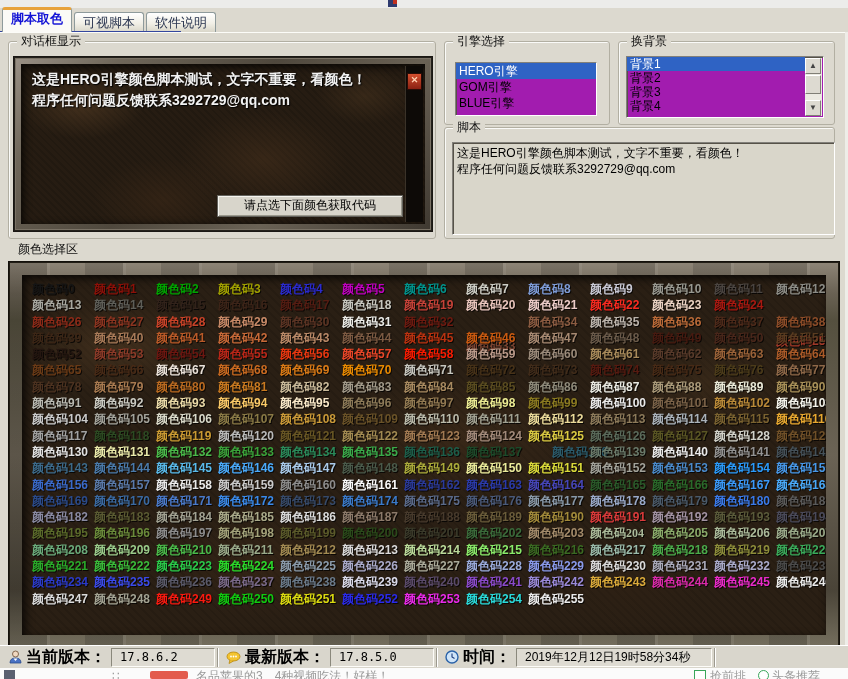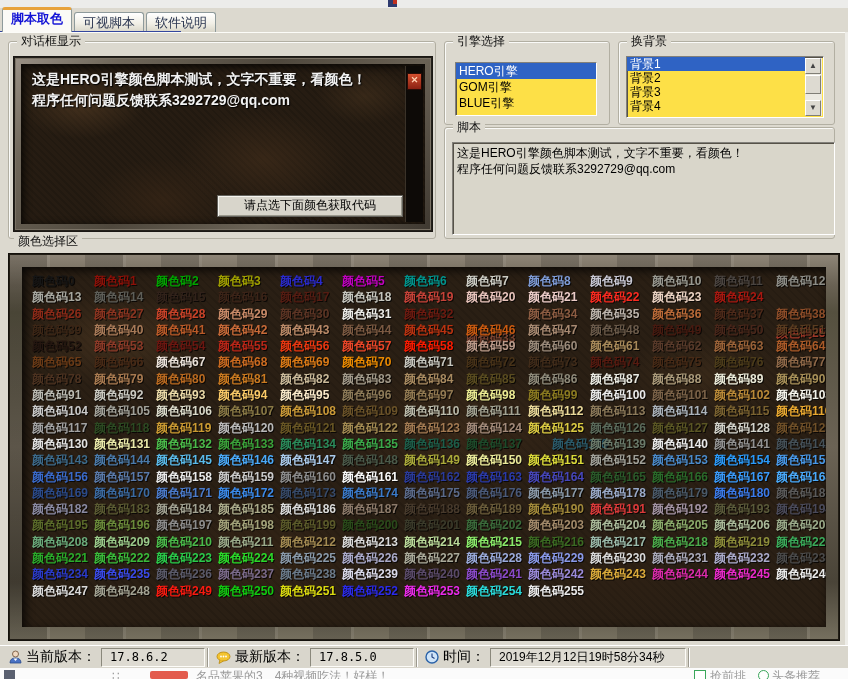--- a/index.html
+++ b/index.html
@@ -57,21 +57,21 @@
     color:#FFD2B2;font-size:9px;line-height:13px;text-align:center;font-weight:bold;cursor:default;
   }
   #mir-pick-btn{
     position:absolute;right:22px;bottom:7px;width:184px;height:20px;
     background:#D8D5CB;border:1px solid #63625C;
     box-shadow:inset 1px 1px 0 #F6F5F0, inset -1px -1px 0 #9A988C;
     font-size:12px;line-height:19px;text-align:center;color:#000;white-space:nowrap;overflow:hidden;
   }
   
   .listbox{
-    position:absolute;background:#fde047;
+    position:absolute;background:#a21caf;
     border:1px solid;border-color:#82807A #FFFFFF #FFFFFF #82807A;
     box-shadow:inset 1px 1px 0 #565248;overflow:hidden;
   }
   .listitem{font-size:12px;line-height:16px;padding:0 3px;color:#000;white-space:nowrap;}
   .listitem.selected{background:#2F63C4;color:#fff;}
   
   .vscroll{position:absolute;top:1px;right:1px;bottom:1px;width:17px;background:#ECEAE2;}
   .sbtn{
     position:absolute;left:0;width:16px;height:16px;background:#DDDAD1;
     border:1px solid;border-color:#FFFFFF #807E76 #807E76 #FFFFFF;
@@ -113,21 +113,21 @@
     padding:6px 0 0 10px;
   }
   .ccell{font-size:12px;font-weight:bold;white-space:nowrap;text-shadow:1px 1px 0 rgba(0,0,0,.75);cursor:default;}
   
   #statusbar{
     position:absolute;left:0;top:645px;width:848px;height:23px;
     background:#D9D6CC;border-top:1px solid #FFFFFF;
     display:flex;align-items:center;box-sizing:border-box;padding-left:4px;
   }
   .seg{display:flex;align-items:center;height:19px;padding:0 5px;white-space:nowrap;}
-  .seg .slabel{font-size:14px;font-weight:normal;color:#000;margin-left:4px;text-align:center;}
+  .seg .slabel{font-size:16px;font-weight:bold;color:#000;margin-left:4px;text-align:center;}
   .ssep{width:0;height:19px;border-left:1px solid #9C998E;border-right:1px solid #FFFFFF;margin:0 2px;}
   .sfield{
     height:17px;border:1px solid;border-color:#8A887C #FDFCF8 #FDFCF8 #8A887C;
     background:#DEDBD2;padding:0 8px;font-family:"DejaVu Sans Mono",monospace;
     font-size:12px;line-height:16px;color:#000;white-space:nowrap;
   }
   #brand-site{font-family:"DejaVu Sans Mono",monospace;font-size:12px;color:#000;margin-left:38px;}
   
   #bottom-strip{position:absolute;left:0;top:668px;width:848px;height:11px;background:#FBFBFB;overflow:hidden;}
   #bottom-strip .frag{position:absolute;top:2px;font-size:12px;line-height:12px;color:#9A9A9A;white-space:nowrap;}
@@ -201,21 +201,21 @@
   </div>
 
   <div class="groupbox" style="left:444px;top:94px;width:389px;height:110px;">
     <span class="grouplabel">脚本</span>
     <div id="script-memo">
       <div>这是HERO引擎颜色脚本测试，文字不重要，看颜色！</div>
       <div>程序任何问题反馈联系3292729@qq.com</div>
     </div>
   </div>
 
-  <div class="groupbox" style="left:4px;top:208px;width:840px;height:404px;border:none;box-shadow:none;">
+  <div class="groupbox" style="left:4px;top:216px;width:840px;height:404px;border:none;box-shadow:none;">
     <span class="grouplabel" style="top:-7px;left:10px;">颜色选择区</span>
     <div id="stone-panel">
       <div id="stone-inner">
         <div id="palette-grid">
             <span class="ccell" style="color: rgb(21, 21, 21);">颜色码0</span>
             <span class="ccell" style="color: rgb(140, 16, 8);">颜色码1</span>
             <span class="ccell" style="color: rgb(0, 164, 0);">颜色码2</span>
             <span class="ccell" style="color: rgb(160, 160, 0);">颜色码3</span>
             <span class="ccell" style="color: rgb(42, 42, 204);">颜色码4</span>
             <span class="ccell" style="color: rgb(192, 0, 192);">颜色码5</span>
@@ -410,21 +410,21 @@
             <span class="ccell" style="color: rgb(74, 74, 90);">颜色码194</span>
             <span class="ccell" style="color: rgb(90, 106, 42);">颜色码195</span>
             <span class="ccell" style="color: rgb(106, 138, 58);">颜色码196</span>
             <span class="ccell" style="color: rgb(140, 140, 140);">颜色码197</span>
             <span class="ccell" style="color: rgb(162, 162, 122);">颜色码198</span>
             <span class="ccell" style="color: rgb(90, 90, 42);">颜色码199</span>
             <span class="ccell" style="color: rgb(42, 74, 26);">颜色码200</span>
             <span class="ccell" style="color: rgb(58, 58, 42);">颜色码201</span>
             <span class="ccell" style="color: rgb(58, 106, 58);">颜色码202</span>
             <span class="ccell" style="color: rgb(162, 138, 106);">颜色码203</span>
-            <span class="ccell" style="color: rgb(170, 186, 154);">颜色码204</span>
+            <span class="ccell" style="color: rgb(170, 186, 154); font-family: Liberation Serif, serif;">颜色码204</span>
             <span class="ccell" style="color: rgb(138, 170, 106);">颜色码205</span>
             <span class="ccell" style="color: rgb(170, 186, 154);">颜色码206</span>
             <span class="ccell" style="color: rgb(154, 170, 138);">颜色码207</span>
             <span class="ccell" style="color: rgb(106, 170, 122);">颜色码208</span>
             <span class="ccell" style="color: rgb(154, 202, 138);">颜色码209</span>
             <span class="ccell" style="color: rgb(74, 186, 74);">颜色码210</span>
             <span class="ccell" style="color: rgb(154, 170, 138);">颜色码211</span>
             <span class="ccell" style="color: rgb(162, 138, 82);">颜色码212</span>
             <span class="ccell" style="color: rgb(218, 218, 218);">颜色码213</span>
             <span class="ccell" style="color: rgb(186, 218, 154);">颜色码214</span>

